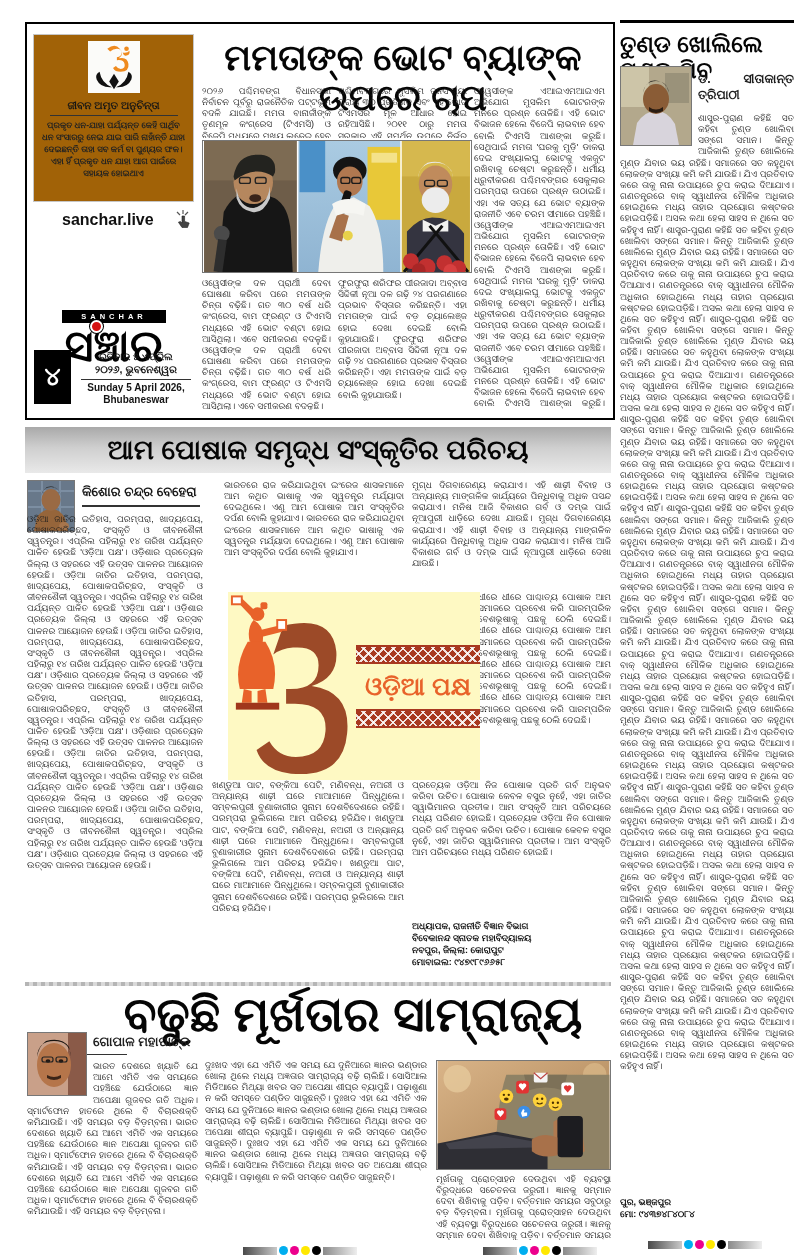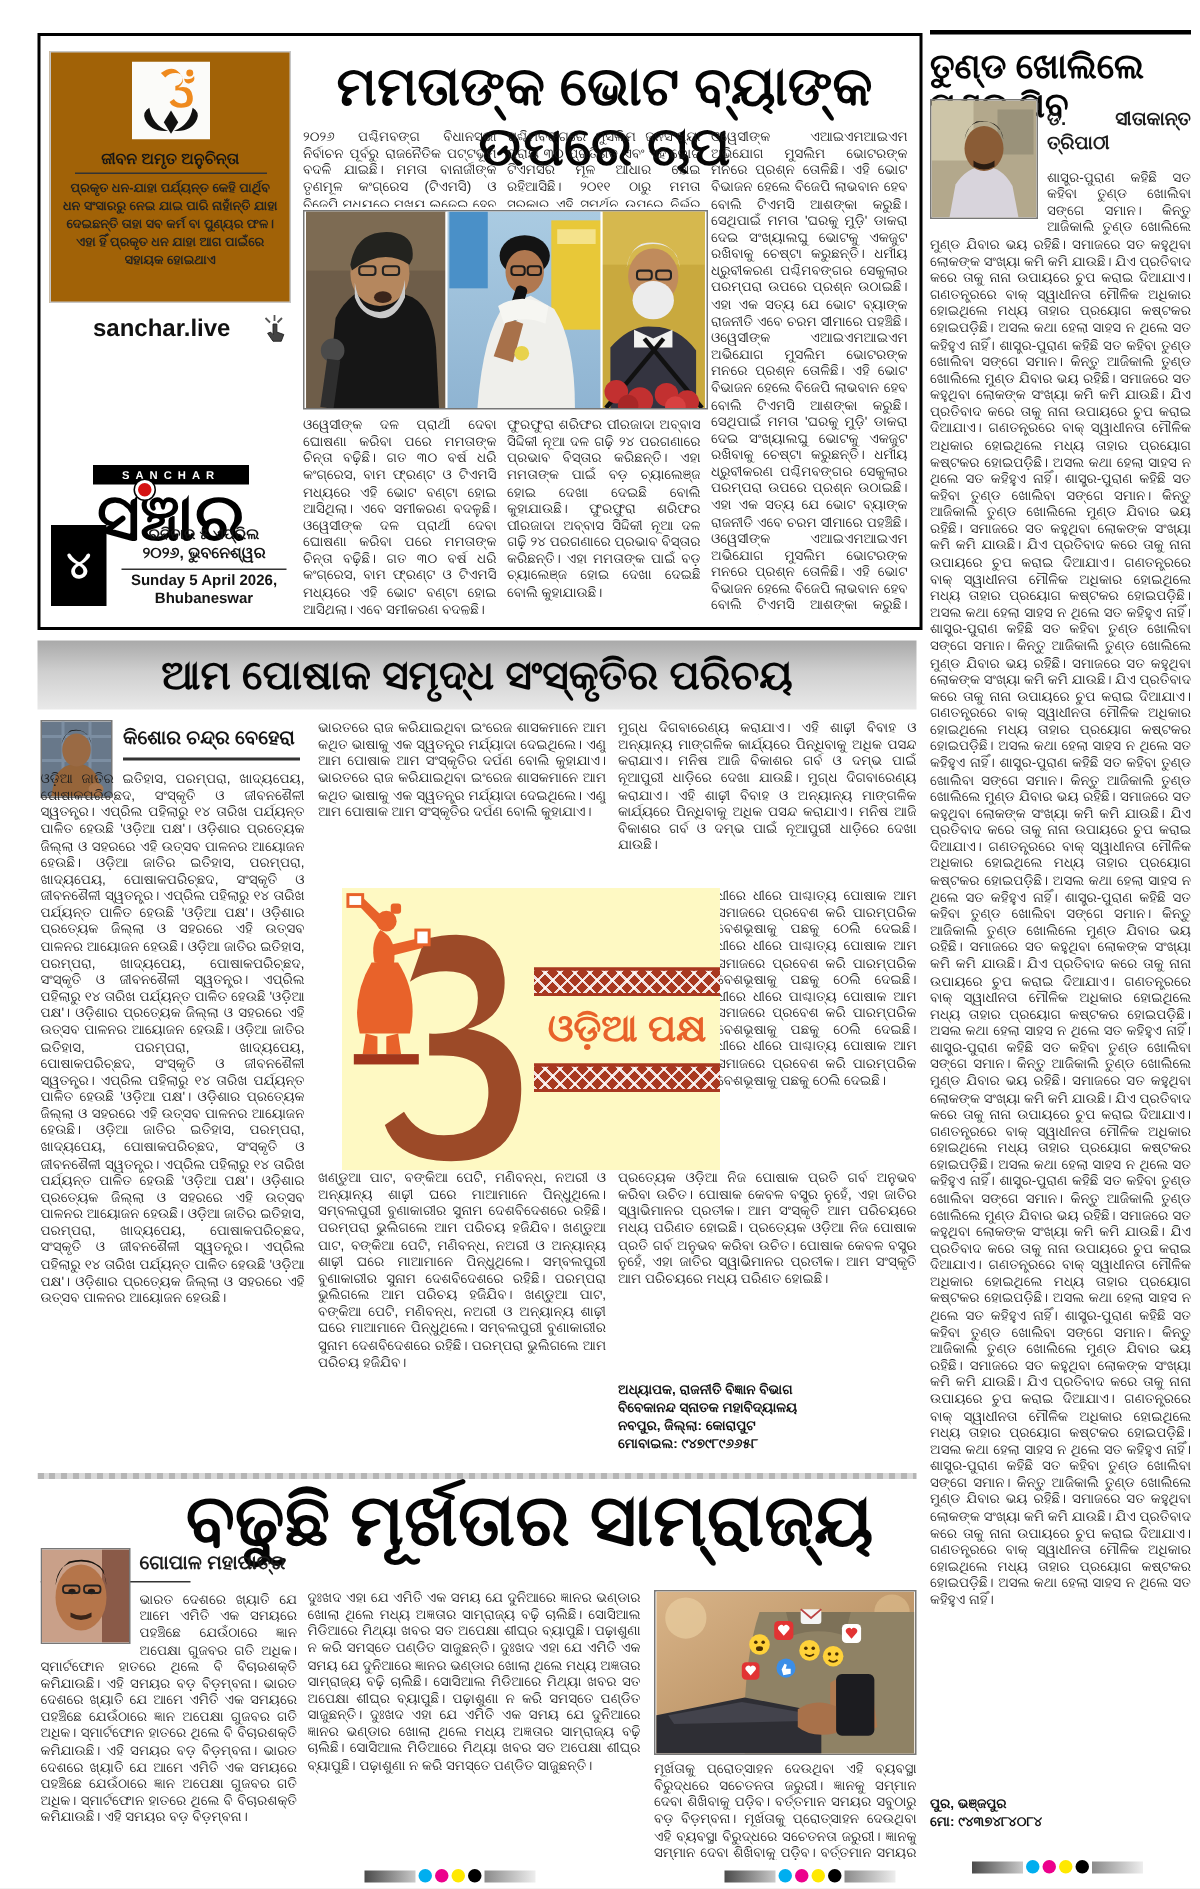--- a/index.html
+++ b/index.html
@@ -195,21 +195,21 @@
       <path d="M13 15 Q15 6 23 6 Q31 6 33 15 L31 10 Q27 4 19 6 Q15 9 13 15 Z" fill="#14120f"></path>
       <ellipse cx="36" cy="45" rx="5" ry="4" fill="#a8754c"></ellipse>
     </svg>
   </div>
   <div class="abs" style="left:82px;top:484px;font-size:13px;font-weight:bold;">କିଶୋର ଚନ୍ଦ୍ର ବେହେରା</div>
   <div class="abs rule" style="left:82px;top:505px;width:118px;height:2px;"></div>
 
   <div class="abs bt" style="left:27px;top:514px;width:176px;height:462px;">ଓଡ଼ିଆ ଜାତିର ଇତିହାସ, ପରମ୍ପରା, ଖାଦ୍ୟପେୟ, ପୋଷାକପରିଚ୍ଛଦ, ସଂସ୍କୃତି ଓ ଜୀବନଶୈଳୀ ସ୍ୱତନ୍ତ୍ର। ଏପ୍ରିଲ ପହିଲାରୁ ୧୪ ତାରିଖ ପର୍ଯ୍ୟନ୍ତ ପାଳିତ ହେଉଛି 'ଓଡ଼ିଆ ପକ୍ଷ'। ଓଡ଼ିଶାର ପ୍ରତ୍ୟେକ ଜିଲ୍ଲା ଓ ସହରରେ ଏହି ଉତ୍ସବ ପାଳନର ଆୟୋଜନ ହେଉଛି। ଓଡ଼ିଆ ଜାତିର ଇତିହାସ, ପରମ୍ପରା, ଖାଦ୍ୟପେୟ, ପୋଷାକପରିଚ୍ଛଦ, ସଂସ୍କୃତି ଓ ଜୀବନଶୈଳୀ ସ୍ୱତନ୍ତ୍ର। ଏପ୍ରିଲ ପହିଲାରୁ ୧୪ ତାରିଖ ପର୍ଯ୍ୟନ୍ତ ପାଳିତ ହେଉଛି 'ଓଡ଼ିଆ ପକ୍ଷ'। ଓଡ଼ିଶାର ପ୍ରତ୍ୟେକ ଜିଲ୍ଲା ଓ ସହରରେ ଏହି ଉତ୍ସବ ପାଳନର ଆୟୋଜନ ହେଉଛି। ଓଡ଼ିଆ ଜାତିର ଇତିହାସ, ପରମ୍ପରା, ଖାଦ୍ୟପେୟ, ପୋଷାକପରିଚ୍ଛଦ, ସଂସ୍କୃତି ଓ ଜୀବନଶୈଳୀ ସ୍ୱତନ୍ତ୍ର। ଏପ୍ରିଲ ପହିଲାରୁ ୧୪ ତାରିଖ ପର୍ଯ୍ୟନ୍ତ ପାଳିତ ହେଉଛି 'ଓଡ଼ିଆ ପକ୍ଷ'। ଓଡ଼ିଶାର ପ୍ରତ୍ୟେକ ଜିଲ୍ଲା ଓ ସହରରେ ଏହି ଉତ୍ସବ ପାଳନର ଆୟୋଜନ ହେଉଛି। ଓଡ଼ିଆ ଜାତିର ଇତିହାସ, ପରମ୍ପରା, ଖାଦ୍ୟପେୟ, ପୋଷାକପରିଚ୍ଛଦ, ସଂସ୍କୃତି ଓ ଜୀବନଶୈଳୀ ସ୍ୱତନ୍ତ୍ର। ଏପ୍ରିଲ ପହିଲାରୁ ୧୪ ତାରିଖ ପର୍ଯ୍ୟନ୍ତ ପାଳିତ ହେଉଛି 'ଓଡ଼ିଆ ପକ୍ଷ'। ଓଡ଼ିଶାର ପ୍ରତ୍ୟେକ ଜିଲ୍ଲା ଓ ସହରରେ ଏହି ଉତ୍ସବ ପାଳନର ଆୟୋଜନ ହେଉଛି। ଓଡ଼ିଆ ଜାତିର ଇତିହାସ, ପରମ୍ପରା, ଖାଦ୍ୟପେୟ, ପୋଷାକପରିଚ୍ଛଦ, ସଂସ୍କୃତି ଓ ଜୀବନଶୈଳୀ ସ୍ୱତନ୍ତ୍ର। ଏପ୍ରିଲ ପହିଲାରୁ ୧୪ ତାରିଖ ପର୍ଯ୍ୟନ୍ତ ପାଳିତ ହେଉଛି 'ଓଡ଼ିଆ ପକ୍ଷ'। ଓଡ଼ିଶାର ପ୍ରତ୍ୟେକ ଜିଲ୍ଲା ଓ ସହରରେ ଏହି ଉତ୍ସବ ପାଳନର ଆୟୋଜନ ହେଉଛି। ଓଡ଼ିଆ ଜାତିର ଇତିହାସ, ପରମ୍ପରା, ଖାଦ୍ୟପେୟ, ପୋଷାକପରିଚ୍ଛଦ, ସଂସ୍କୃତି ଓ ଜୀବନଶୈଳୀ ସ୍ୱତନ୍ତ୍ର। ଏପ୍ରିଲ ପହିଲାରୁ ୧୪ ତାରିଖ ପର୍ଯ୍ୟନ୍ତ ପାଳିତ ହେଉଛି 'ଓଡ଼ିଆ ପକ୍ଷ'। ଓଡ଼ିଶାର ପ୍ରତ୍ୟେକ ଜିଲ୍ଲା ଓ ସହରରେ ଏହି ଉତ୍ସବ ପାଳନର ଆୟୋଜନ ହେଉଛି।</div>
 
   <div class="abs bt" style="left:212px;top:480px;width:192px;height:496px;">
-    <div style="height:112px;overflow:hidden;">ଭାରତରେ ରାଜ କରିଯାଇଥିବା ଇଂରେଜ ଶାସକମାନେ ଆମ କଥିତ ଭାଷାକୁ ଏକ ସ୍ୱତନ୍ତ୍ର ମର୍ଯ୍ୟାଦା ଦେଇଥିଲେ। ଏଣୁ ଆମ ପୋଷାକ ଆମ ସଂସ୍କୃତିର ଦର୍ପଣ ବୋଲି କୁହାଯାଏ। ଭାରତରେ ରାଜ କରିଯାଇଥିବା ଇଂରେଜ ଶାସକମାନେ ଆମ କଥିତ ଭାଷାକୁ ଏକ ସ୍ୱତନ୍ତ୍ର ମର୍ଯ୍ୟାଦା ଦେଇଥିଲେ। ଏଣୁ ଆମ ପୋଷାକ ଆମ ସଂସ୍କୃତିର ଦର୍ପଣ ବୋଲି କୁହାଯାଏ।</div>
+    <div style="height:112px;overflow:hidden;margin-left:12px;">ଭାରତରେ ରାଜ କରିଯାଇଥିବା ଇଂରେଜ ଶାସକମାନେ ଆମ କଥିତ ଭାଷାକୁ ଏକ ସ୍ୱତନ୍ତ୍ର ମର୍ଯ୍ୟାଦା ଦେଇଥିଲେ। ଏଣୁ ଆମ ପୋଷାକ ଆମ ସଂସ୍କୃତିର ଦର୍ପଣ ବୋଲି କୁହାଯାଏ। ଭାରତରେ ରାଜ କରିଯାଇଥିବା ଇଂରେଜ ଶାସକମାନେ ଆମ କଥିତ ଭାଷାକୁ ଏକ ସ୍ୱତନ୍ତ୍ର ମର୍ଯ୍ୟାଦା ଦେଇଥିଲେ। ଏଣୁ ଆମ ପୋଷାକ ଆମ ସଂସ୍କୃତିର ଦର୍ପଣ ବୋଲି କୁହାଯାଏ।</div>
     <div style="height:188px;"></div>
     <div style="height:196px;overflow:hidden;">ଖଣ୍ଡୁଆ ପାଟ, ବଙ୍କିଆ ପେଟି, ମଣିବନ୍ଧ, ନଅରୀ ଓ ଅନ୍ୟାନ୍ୟ ଶାଢ଼ୀ ଘରେ ମାଆମାନେ ପିନ୍ଧୁଥିଲେ। ସମ୍ବଲପୁରୀ ବୁଣାକାରୀର ସୁନାମ ଦେଶବିଦେଶରେ ରହିଛି। ପରମ୍ପରା ଭୁଲିଗଲେ ଆମ ପରିଚୟ ହଜିଯିବ। ଖଣ୍ଡୁଆ ପାଟ, ବଙ୍କିଆ ପେଟି, ମଣିବନ୍ଧ, ନଅରୀ ଓ ଅନ୍ୟାନ୍ୟ ଶାଢ଼ୀ ଘରେ ମାଆମାନେ ପିନ୍ଧୁଥିଲେ। ସମ୍ବଲପୁରୀ ବୁଣାକାରୀର ସୁନାମ ଦେଶବିଦେଶରେ ରହିଛି। ପରମ୍ପରା ଭୁଲିଗଲେ ଆମ ପରିଚୟ ହଜିଯିବ। ଖଣ୍ଡୁଆ ପାଟ, ବଙ୍କିଆ ପେଟି, ମଣିବନ୍ଧ, ନଅରୀ ଓ ଅନ୍ୟାନ୍ୟ ଶାଢ଼ୀ ଘରେ ମାଆମାନେ ପିନ୍ଧୁଥିଲେ। ସମ୍ବଲପୁରୀ ବୁଣାକାରୀର ସୁନାମ ଦେଶବିଦେଶରେ ରହିଛି। ପରମ୍ପରା ଭୁଲିଗଲେ ଆମ ପରିଚୟ ହଜିଯିବ।</div>
   </div>
 
   <div class="abs bt" style="left:412px;top:480px;width:199px;height:496px;">
     <div style="height:112px;overflow:hidden;">ମୁଗ୍ଧ ଦିଗବାରେଣ୍ୟ କରାଯାଏ। ଏହି ଶାଢ଼ୀ ବିବାହ ଓ ଅନ୍ୟାନ୍ୟ ମାଙ୍ଗଳିକ କାର୍ଯ୍ୟରେ ପିନ୍ଧିବାକୁ ଅଧିକ ପସନ୍ଦ କରାଯାଏ। ମନିଷ ଆଜି ବିକାଶର ଗର୍ବ ଓ ଦମ୍ଭ ପାଇଁ ନୂଆପୁରୀ ଧାଡ଼ିରେ ଦେଖା ଯାଉଛି। ମୁଗ୍ଧ ଦିଗବାରେଣ୍ୟ କରାଯାଏ। ଏହି ଶାଢ଼ୀ ବିବାହ ଓ ଅନ୍ୟାନ୍ୟ ମାଙ୍ଗଳିକ କାର୍ଯ୍ୟରେ ପିନ୍ଧିବାକୁ ଅଧିକ ପସନ୍ଦ କରାଯାଏ। ମନିଷ ଆଜି ବିକାଶର ଗର୍ବ ଓ ଦମ୍ଭ ପାଇଁ ନୂଆପୁରୀ ଧାଡ଼ିରେ ଦେଖା ଯାଉଛି।</div>
     <div style="height:188px;display:flex;">
       <div style="width:66px;flex:none;"></div>
       <div style="flex:1;overflow:hidden;">ଧୀରେ ଧୀରେ ପାଶ୍ଚାତ୍ୟ ପୋଷାକ ଆମ ସମାଜରେ ପ୍ରବେଶ କରି ପାରମ୍ପରିକ ବେଶଭୂଷାକୁ ପଛକୁ ଠେଲି ଦେଇଛି। ଧୀରେ ଧୀରେ ପାଶ୍ଚାତ୍ୟ ପୋଷାକ ଆମ ସମାଜରେ ପ୍ରବେଶ କରି ପାରମ୍ପରିକ ବେଶଭୂଷାକୁ ପଛକୁ ଠେଲି ଦେଇଛି। ଧୀରେ ଧୀରେ ପାଶ୍ଚାତ୍ୟ ପୋଷାକ ଆମ ସମାଜରେ ପ୍ରବେଶ କରି ପାରମ୍ପରିକ ବେଶଭୂଷାକୁ ପଛକୁ ଠେଲି ଦେଇଛି। ଧୀରେ ଧୀରେ ପାଶ୍ଚାତ୍ୟ ପୋଷାକ ଆମ ସମାଜରେ ପ୍ରବେଶ କରି ପାରମ୍ପରିକ ବେଶଭୂଷାକୁ ପଛକୁ ଠେଲି ଦେଇଛି।</div>
     </div>

